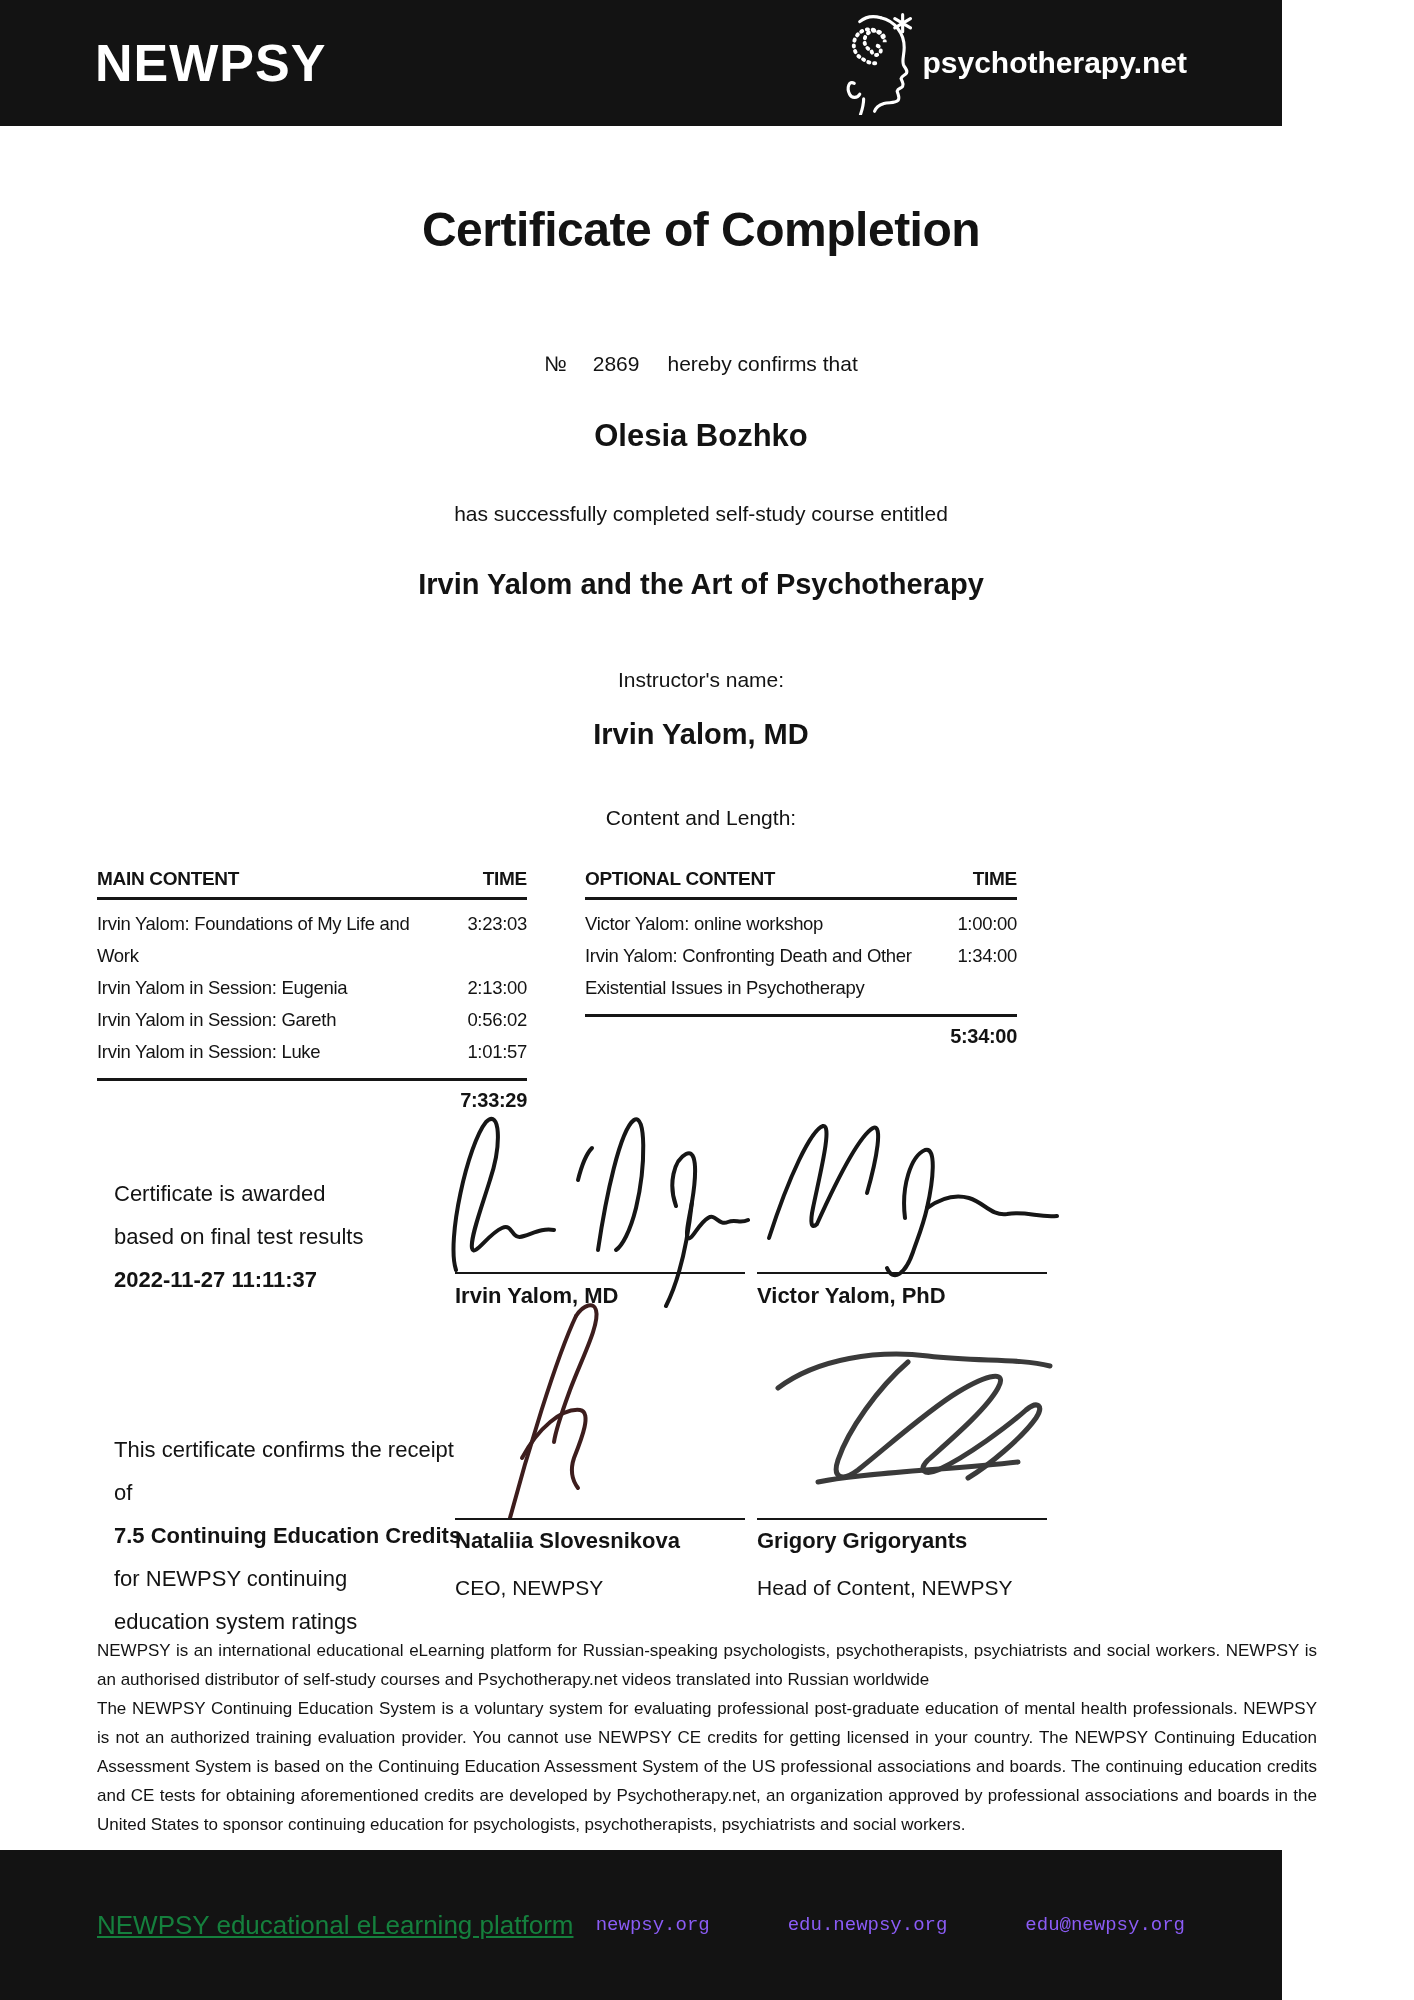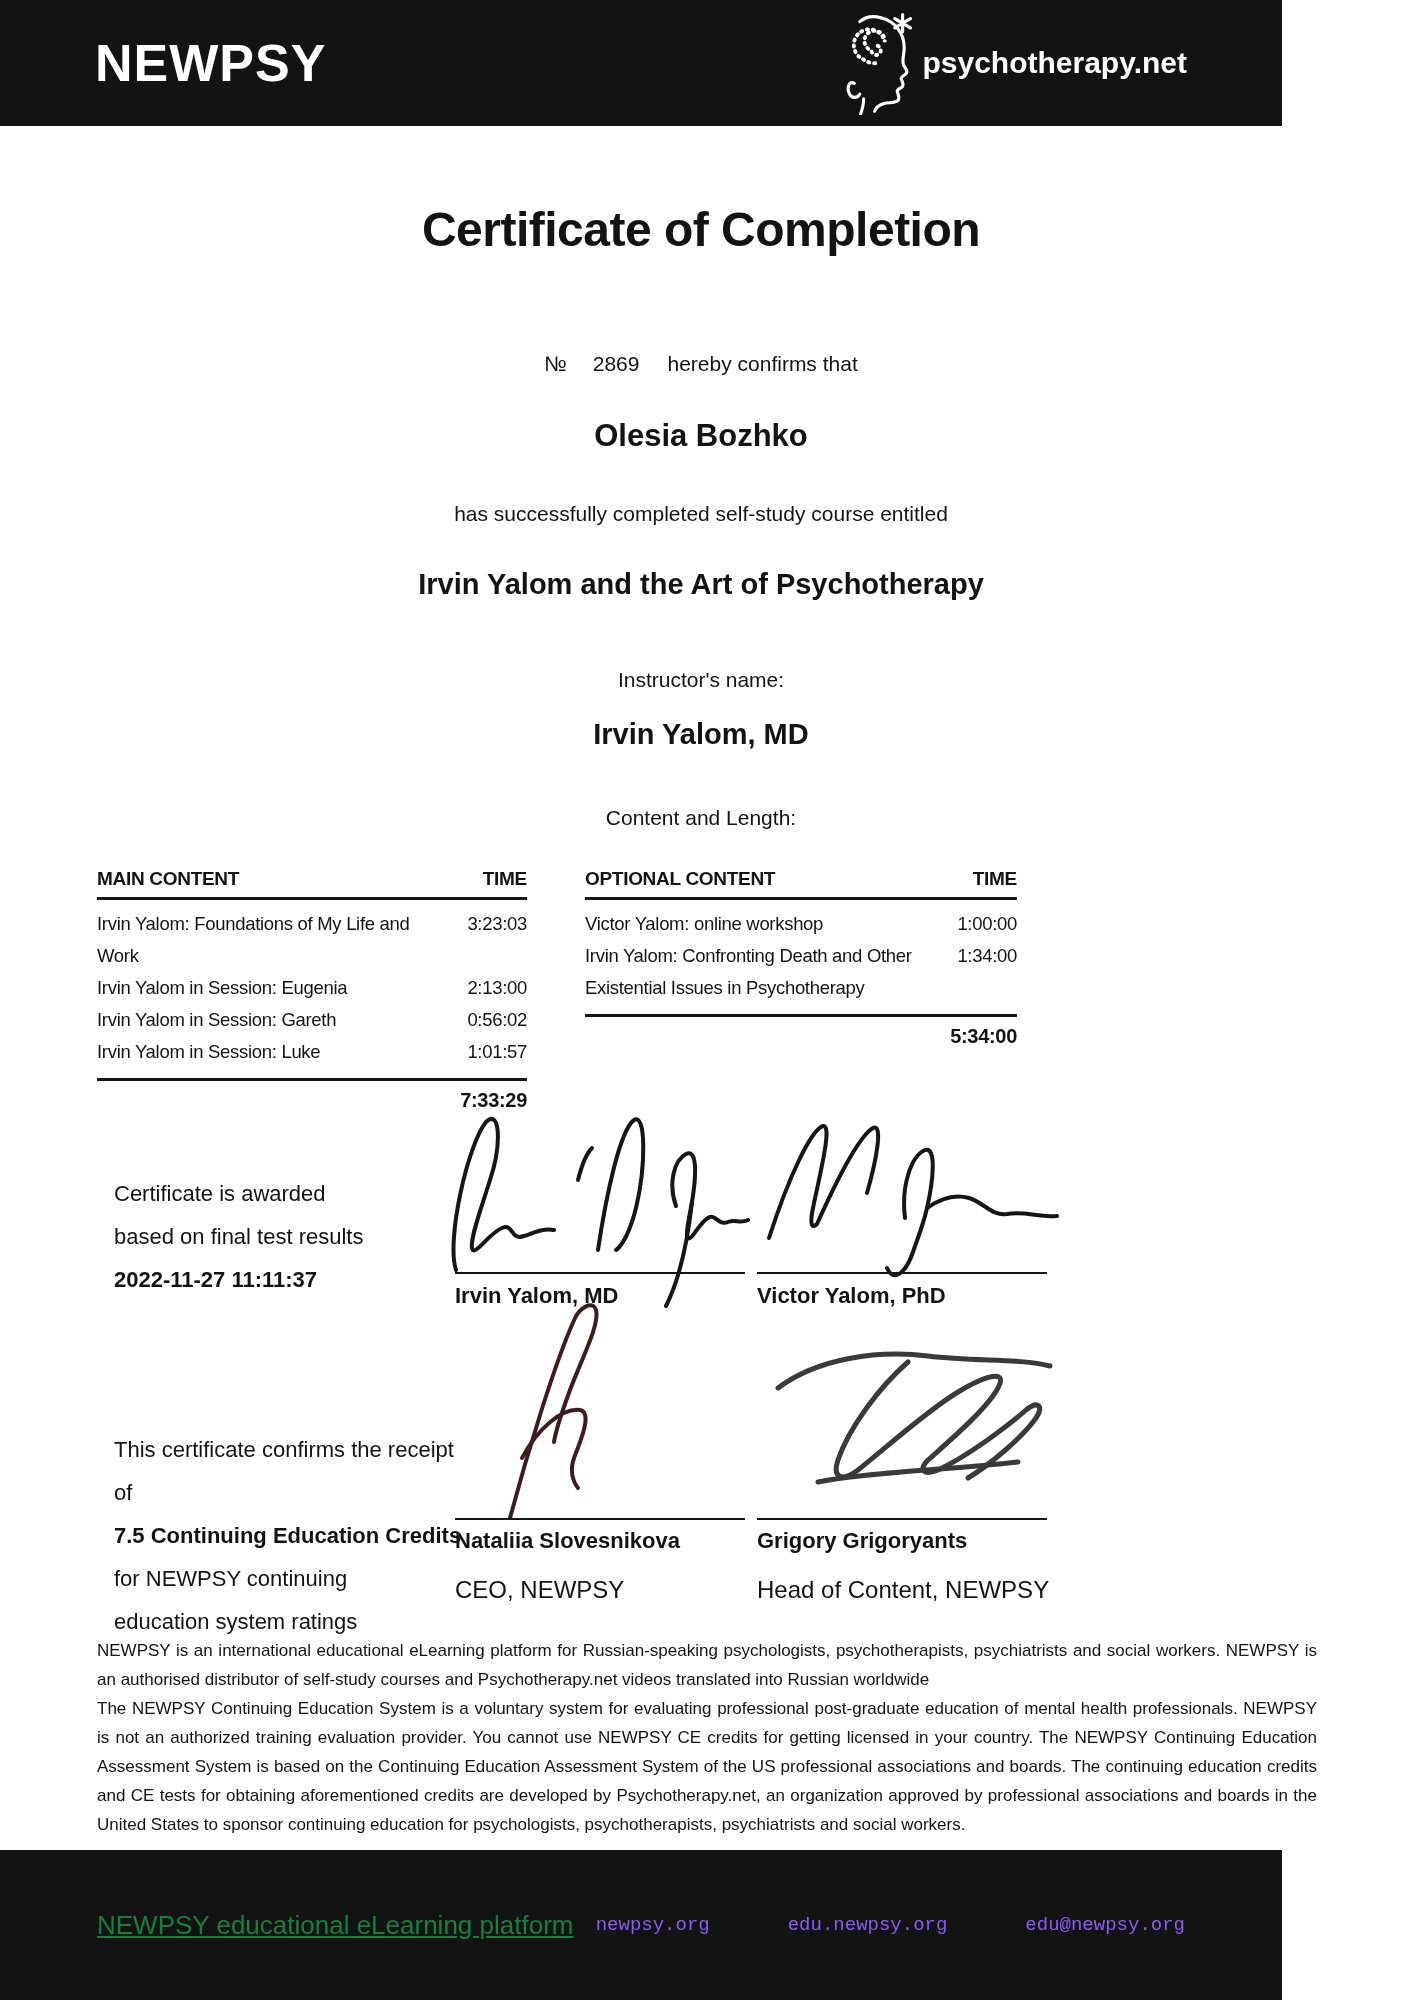--- a/index.html
+++ b/index.html
@@ -42,21 +42,21 @@
   .ct-rule { border-top:3px solid #161616; }
   .ct-total { text-align:right; font-weight:bold; font-size:20px; padding-top:8px; }
   
   .infoblock { position:absolute; left:114px; font-size:22px; line-height:43px; }
   .award { top:1172px; width:340px; }
   .credits { top:1428px; width:360px; }
   .b { font-weight:bold; }
   .sig-line { position:absolute; height:0; border-top:2px solid #161616; }
   .sig-svg { position:absolute; pointer-events:none; }
   .sig-name { position:absolute; font-size:22px; font-weight:bold; }
-  .sig-role { position:absolute; font-size:24px; font-weight:normal; }
+  .sig-role { position:absolute; font-size:21px; font-weight:normal; }
   
   .fineprint { position:absolute; left:97px; top:1636px; width:1220px;
                font-size:17px; line-height:29px; text-align:justify; }
   .fineprint p { margin:0; }
   
   .band.bottom { top:1850px; height:150px; display:flex; align-items:center;
                  padding:0 97px; }
   .tagline { color:#15803d; font-size:26px; margin-right:auto;text-decoration:underline; }
   .foot-links { display:flex; gap:78px; align-items:baseline; }
   .foot-link { color:#8b5cf6; font-size:19px;font-family:Liberation Mono, monospace; }

